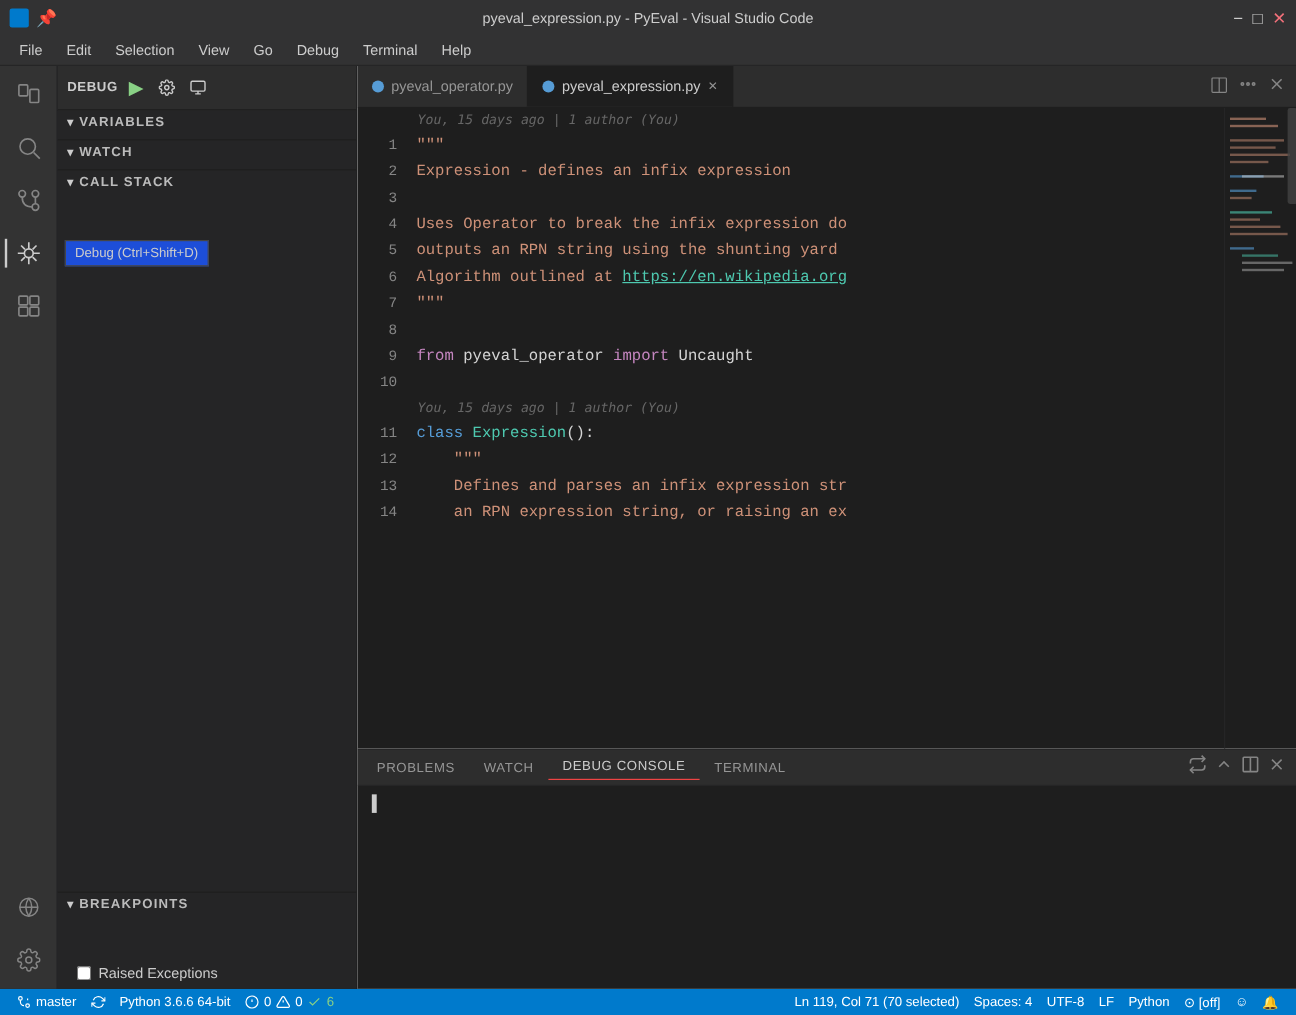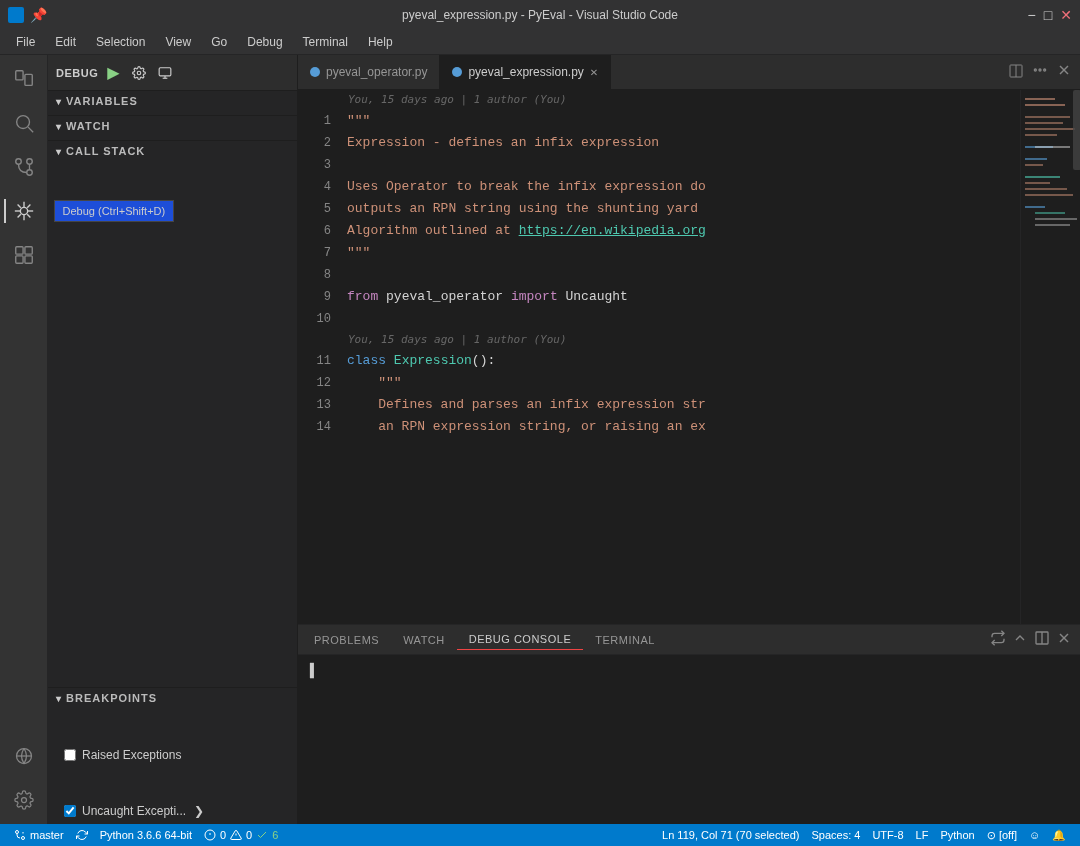--- a/index.html
+++ b/index.html
@@ -564,25 +564,20 @@
     </div>
 
     <div id="breakpoints-section">
       <div class="sidebar-section-header">
         <span class="arrow">▾</span>
         <span>BREAKPOINTS</span>
       </div>
       <div class="breakpoint-item">
         <input type="checkbox" style="">
         <span>Raised Exceptions</span>
-      </div>
-      <div class="breakpoint-item">
-        <input type="checkbox" checked="" style="">
-        <span>Uncaught Excepti...</span>
-        <button class="chevron-btn">❯</button>
       </div>
     </div>
   </div>
 
   <div id="editor-area">
 
     <div id="tab-bar">
       <div class="tab">
         <div class="tab-icon" style="background:#569cd6;"></div>
         <span>pyeval_operator.py</span>

